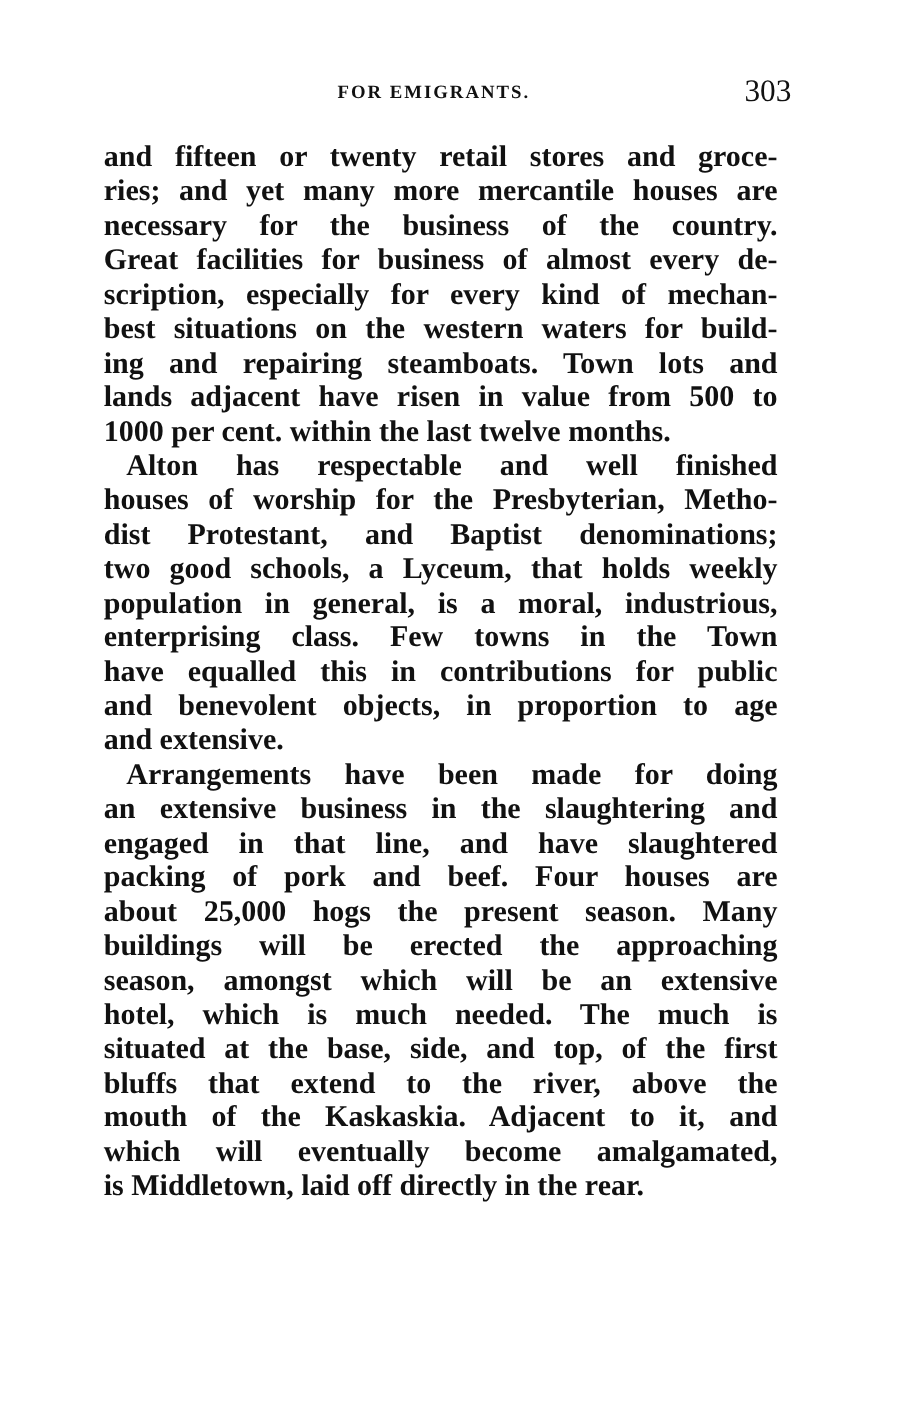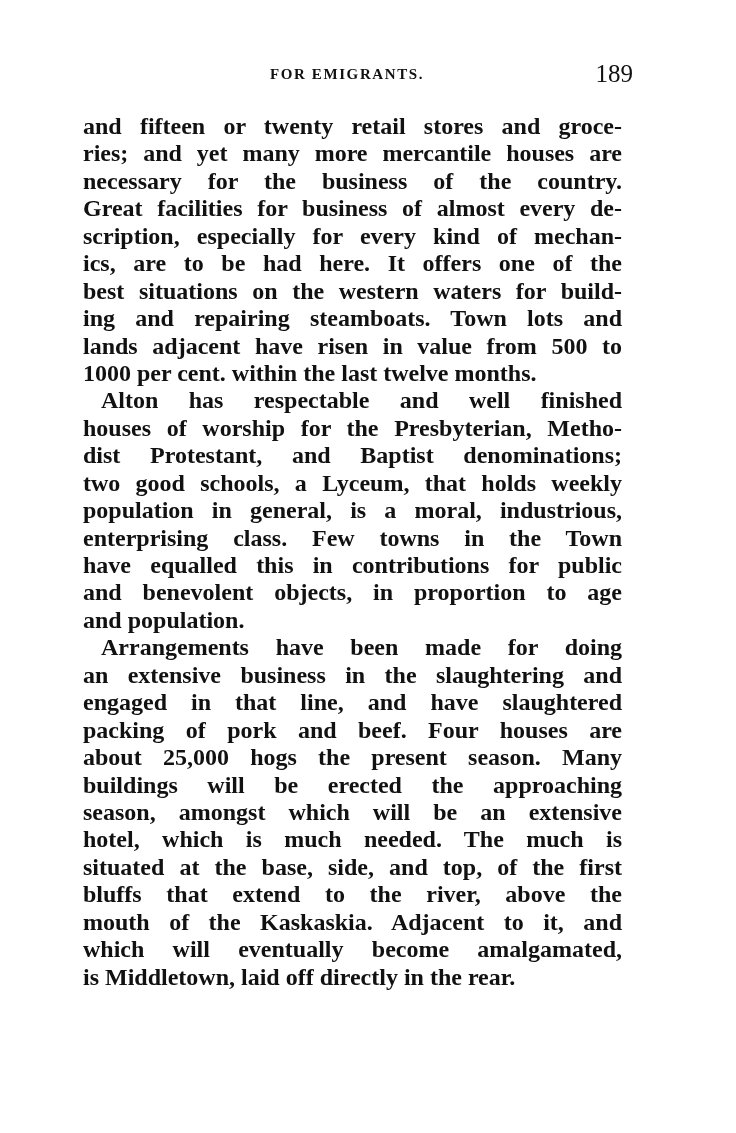--- a/index.html
+++ b/index.html
@@ -57,48 +57,47 @@
     }
     .line.indent {
       padding-left: 18px;
     }
   </style>
 </head>
 <body>
 
 <div class="running-head">
   <span class="running-title">FOR EMIGRANTS.</span>
-  <span class="page-number">189</span>
+  <span class="page-number">303</span>
 </div>
 
 <div class="body-text">
 
   <div>
     <span class="line">and fifteen or twenty retail stores and groce-</span>
     <span class="line">ries; and yet many more mercantile houses are</span>
     <span class="line">necessary for the business of the country.</span>
     <span class="line">Great facilities for business of almost every de-</span>
     <span class="line">scription, especially for every kind of mechan-</span>
-    <span class="line">ics, are to be had here.  It offers one of the</span>
     <span class="line">best situations on the western waters for build-</span>
     <span class="line">ing and repairing steamboats.  Town lots and</span>
     <span class="line">lands adjacent have risen in value from 500 to</span>
     <span class="line last">1000 per cent. within the last twelve months.</span>
   </div>
 
   <div>
     <span class="line indent">Alton has respectable and well finished</span>
     <span class="line">houses of worship for the Presbyterian, Metho-</span>
     <span class="line">dist Protestant, and Baptist denominations;</span>
     <span class="line">two good schools, a Lyceum, that holds weekly</span>
     <span class="line">population in general, is a moral, industrious,</span>
     <span class="line">enterprising class.  Few towns in the Town</span>
     <span class="line">have equalled this in contributions for public</span>
     <span class="line">and benevolent objects, in proportion to age</span>
-    <span class="line last">and population.</span>
+    <span class="line last">and extensive.</span>
   </div>
 
   <div>
     <span class="line indent">Arrangements have been made for doing</span>
     <span class="line">an extensive business in the slaughtering and</span>
     <span class="line">engaged in that line, and have slaughtered</span>
     <span class="line">packing of pork and beef.  Four houses are</span>
     <span class="line">about 25,000 hogs the present season.  Many</span>
     <span class="line">buildings will be erected the approaching</span>
     <span class="line">season, amongst which will be an extensive</span>

